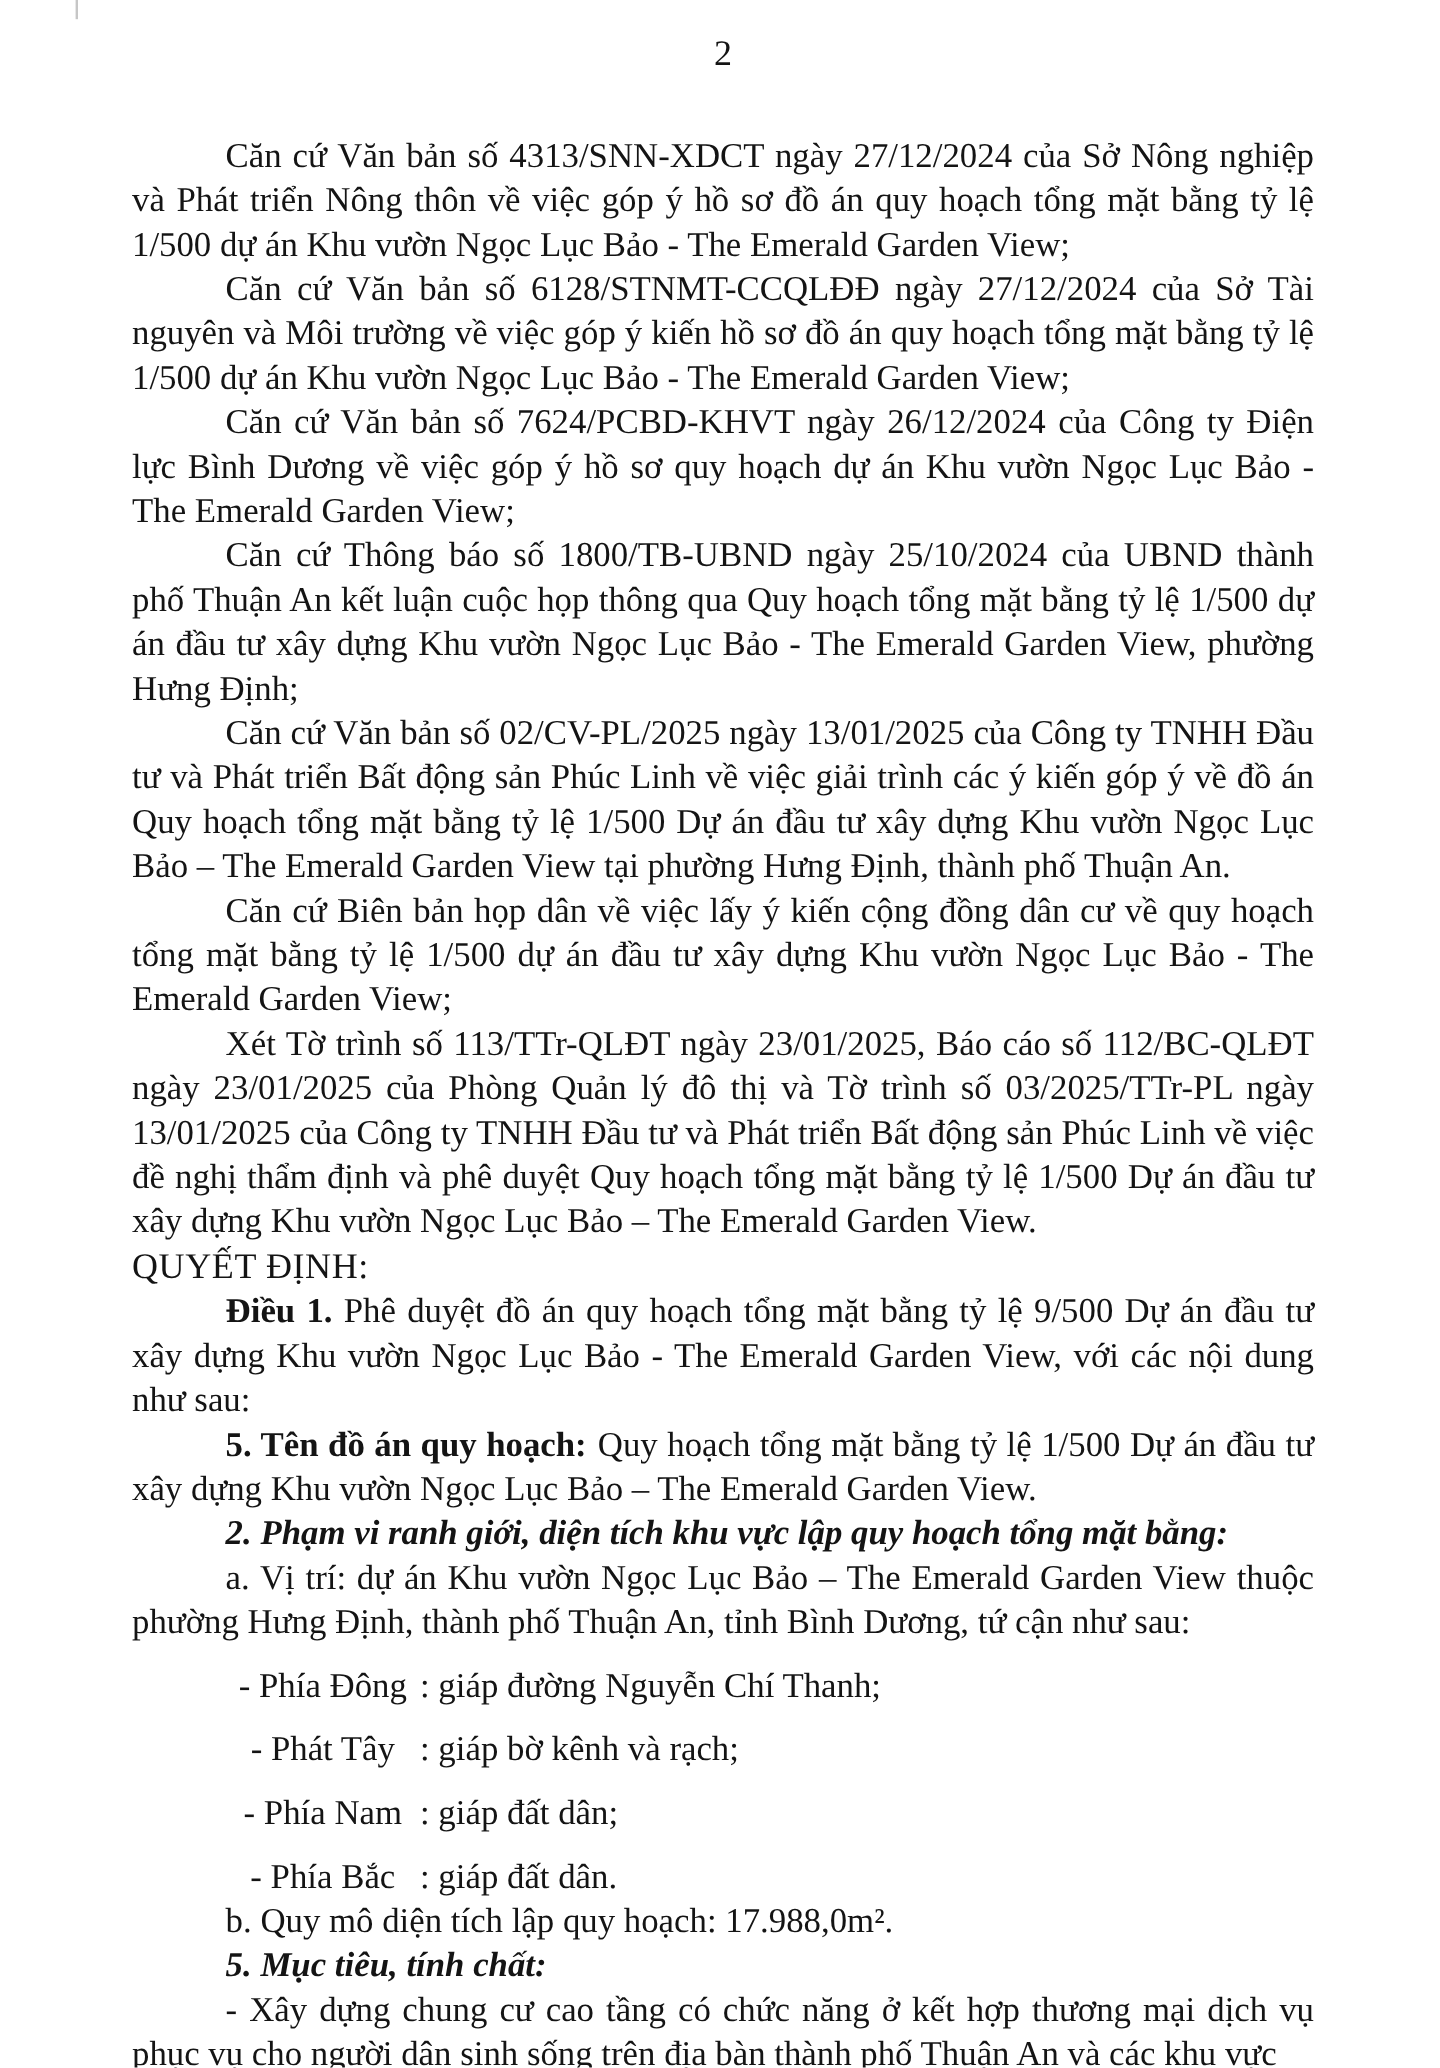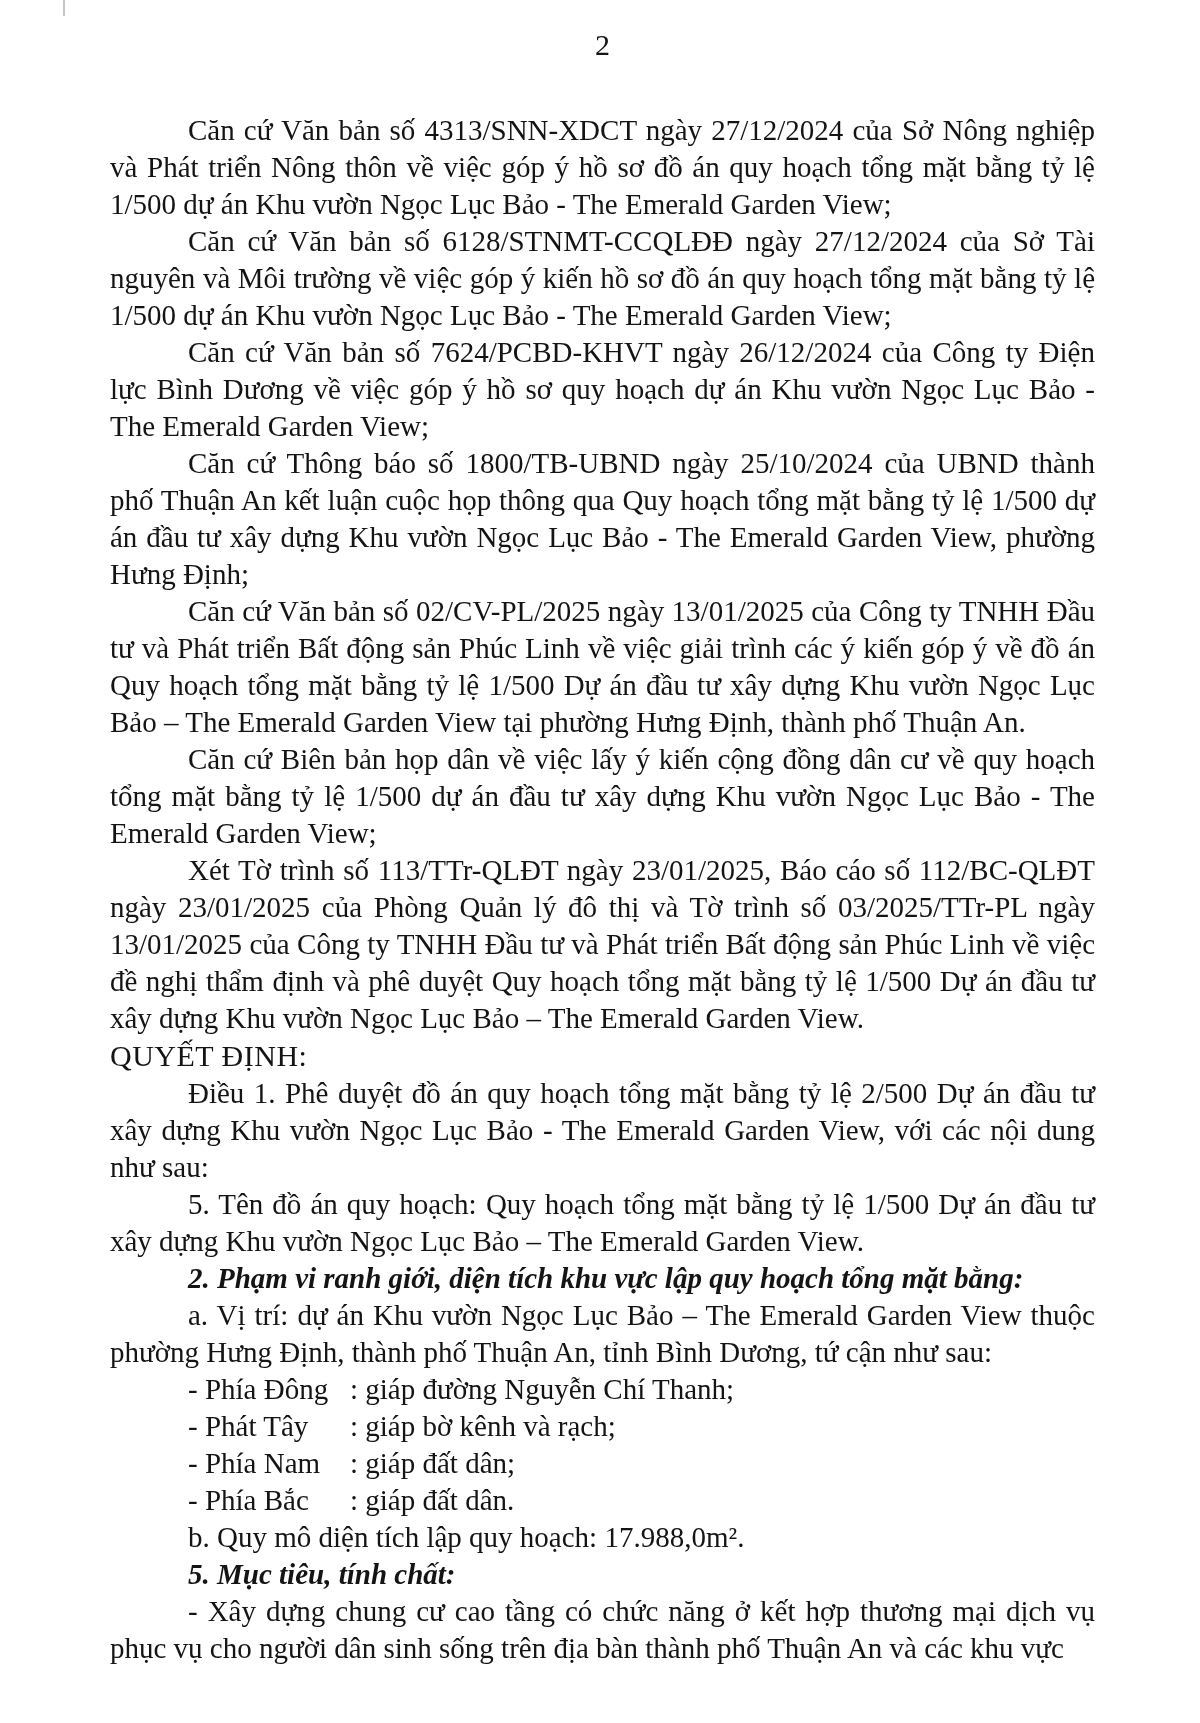--- a/index.html
+++ b/index.html
@@ -50,31 +50,32 @@
   .decision-heading {
     margin: 0;
     font-size: 30px;
     line-height: 38px;
     font-weight: normal;
     text-align: left;
     text-indent: 0;
     letter-spacing: 0.5px;
   }
   .lead-label {
-    font-weight: normal;
+    font-weight: bold;
     margin-right: 0.32em;
   }
   .bold-heading {
     font-weight: bold;
     font-style: italic;
   }
   .boundary-row {
     display: flex;
     padding-left: 78px;
-    text-align: left;
+    text-align: center;
+    margin-top: 16px;
   }
   .boundary-label {
     display: inline-block;
     width: 162px;
     flex: 0 0 162px;
   }
   .boundary-value {
     display: inline-block;
   }
 </style>
@@ -91,21 +92,21 @@
     <p class="para cite">Căn cứ Văn bản số 4313/SNN-XDCT ngày 27/12/2024 của Sở Nông nghiệp và Phát triển Nông thôn về việc góp ý hồ sơ đồ án quy hoạch tổng mặt bằng tỷ lệ 1/500 dự án Khu vườn Ngọc Lục Bảo - The Emerald Garden View;</p>
     <p class="para cite">Căn cứ Văn bản số 6128/STNMT-CCQLĐĐ ngày 27/12/2024 của Sở Tài nguyên và Môi trường về việc góp ý kiến hồ sơ đồ án quy hoạch tổng mặt bằng tỷ lệ 1/500 dự án Khu vườn Ngọc Lục Bảo - The Emerald Garden View;</p>
     <p class="para cite">Căn cứ Văn bản số 7624/PCBD-KHVT ngày 26/12/2024 của Công ty Điện lực Bình Dương về việc góp ý hồ sơ quy hoạch dự án Khu vườn Ngọc Lục Bảo - The Emerald Garden View;</p>
     <p class="para cite">Căn cứ Thông báo số 1800/TB-UBND ngày 25/10/2024 của UBND thành phố Thuận An kết luận cuộc họp thông qua Quy hoạch tổng mặt bằng tỷ lệ 1/500 dự án đầu tư xây dựng Khu vườn Ngọc Lục Bảo - The Emerald Garden View, phường Hưng Định;</p>
     <p class="para cite">Căn cứ Văn bản số 02/CV-PL/2025 ngày 13/01/2025 của Công ty TNHH Đầu tư và Phát triển Bất động sản Phúc Linh về việc giải trình các ý kiến góp ý về đồ án Quy hoạch tổng mặt bằng tỷ lệ 1/500 Dự án đầu tư xây dựng Khu vườn Ngọc Lục Bảo – The Emerald Garden View tại phường Hưng Định, thành phố Thuận An.</p>
     <p class="para cite">Căn cứ Biên bản họp dân về việc lấy ý kiến cộng đồng dân cư về quy hoạch tổng mặt bằng tỷ lệ 1/500 dự án đầu tư xây dựng Khu vườn Ngọc Lục Bảo - The Emerald Garden View;</p>
     <p class="para cite">Xét Tờ trình số 113/TTr-QLĐT ngày 23/01/2025, Báo cáo số 112/BC-QLĐT ngày 23/01/2025 của Phòng Quản lý đô thị và Tờ trình số 03/2025/TTr-PL ngày 13/01/2025 của Công ty TNHH Đầu tư và Phát triển Bất động sản Phúc Linh về việc đề nghị thẩm định và phê duyệt Quy hoạch tổng mặt bằng tỷ lệ 1/500 Dự án đầu tư xây dựng Khu vườn Ngọc Lục Bảo – The Emerald Garden View.</p>
 
     <h2 class="decision-heading">QUYẾT ĐỊNH:</h2>
 
-    <p class="para"><span class="lead-label">Điều 1.</span><span>Phê duyệt đồ án quy hoạch tổng mặt bằng tỷ lệ 2/500 Dự án đầu tư xây dựng Khu vườn Ngọc Lục Bảo - The Emerald Garden View, với các nội dung như sau:</span></p>
+    <p class="para"><span class="lead-label">Điều 1.</span><span>Phê duyệt đồ án quy hoạch tổng mặt bằng tỷ lệ 9/500 Dự án đầu tư xây dựng Khu vườn Ngọc Lục Bảo - The Emerald Garden View, với các nội dung như sau:</span></p>
 
     <p class="para"><span class="lead-label">5. Tên đồ án quy hoạch:</span><span>Quy hoạch tổng mặt bằng tỷ lệ 1/500 Dự án đầu tư xây dựng Khu vườn Ngọc Lục Bảo – The Emerald Garden View.</span></p>
 
     <p class="para bold-heading">2. Phạm vi ranh giới, diện tích khu vực lập quy hoạch tổng mặt bằng:</p>
 
     <p class="para">a. Vị trí: dự án Khu vườn Ngọc Lục Bảo – The Emerald Garden View thuộc phường Hưng Định, thành phố Thuận An, tỉnh Bình Dương, tứ cận như sau:</p>
 
     <div class="boundary-row">
       <span class="boundary-label">- Phía Đông</span>
         <span class="boundary-value">: giáp đường Nguyễn Chí Thanh;</span>

